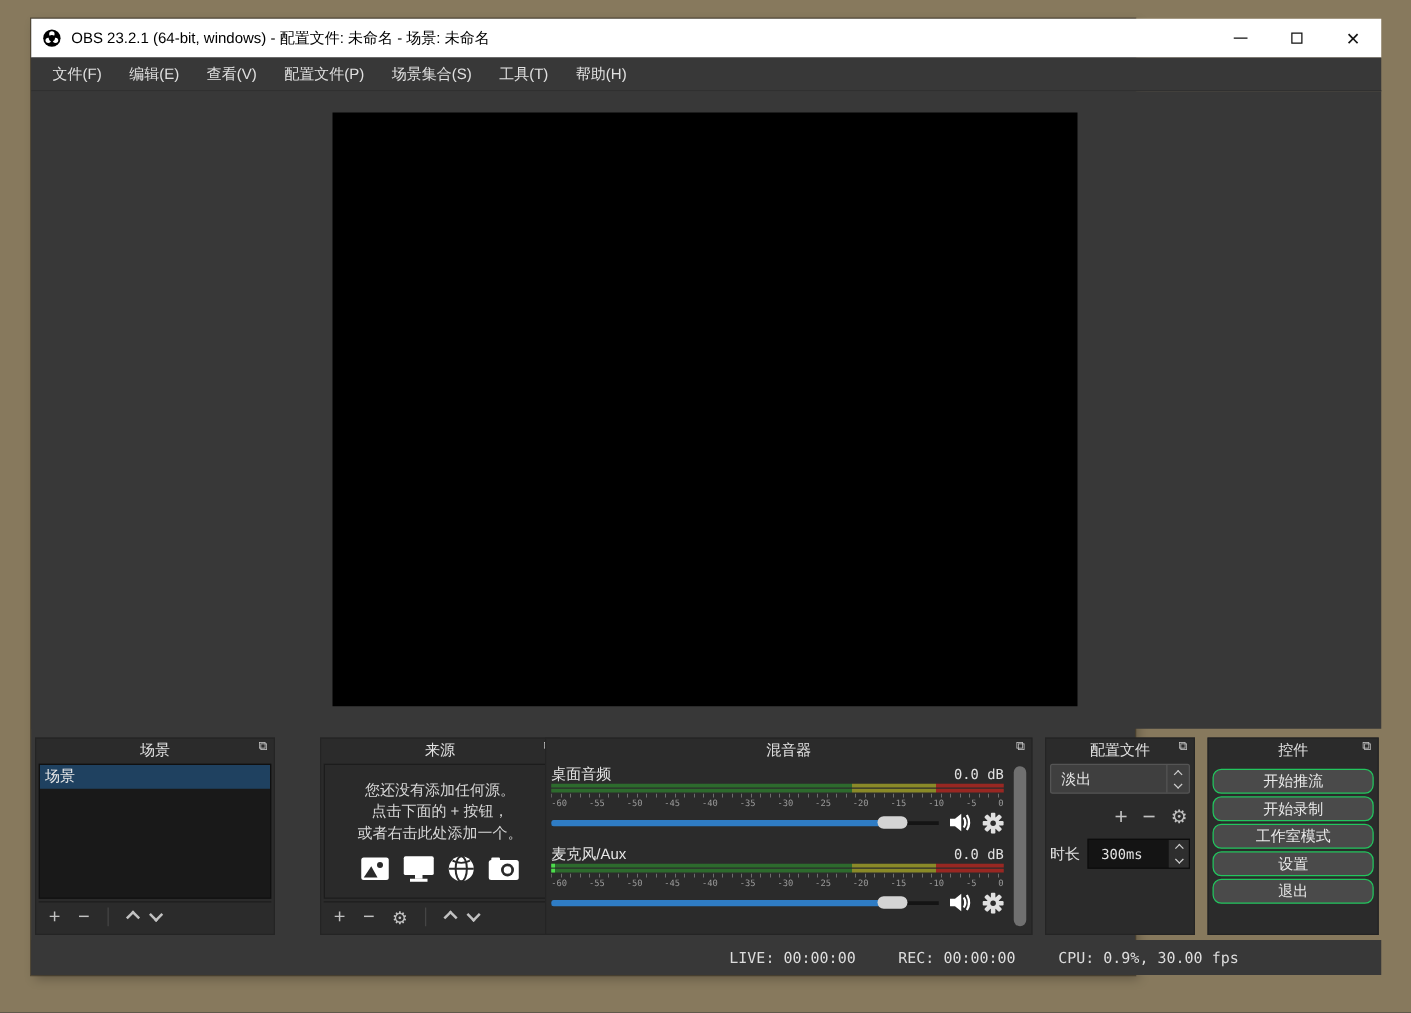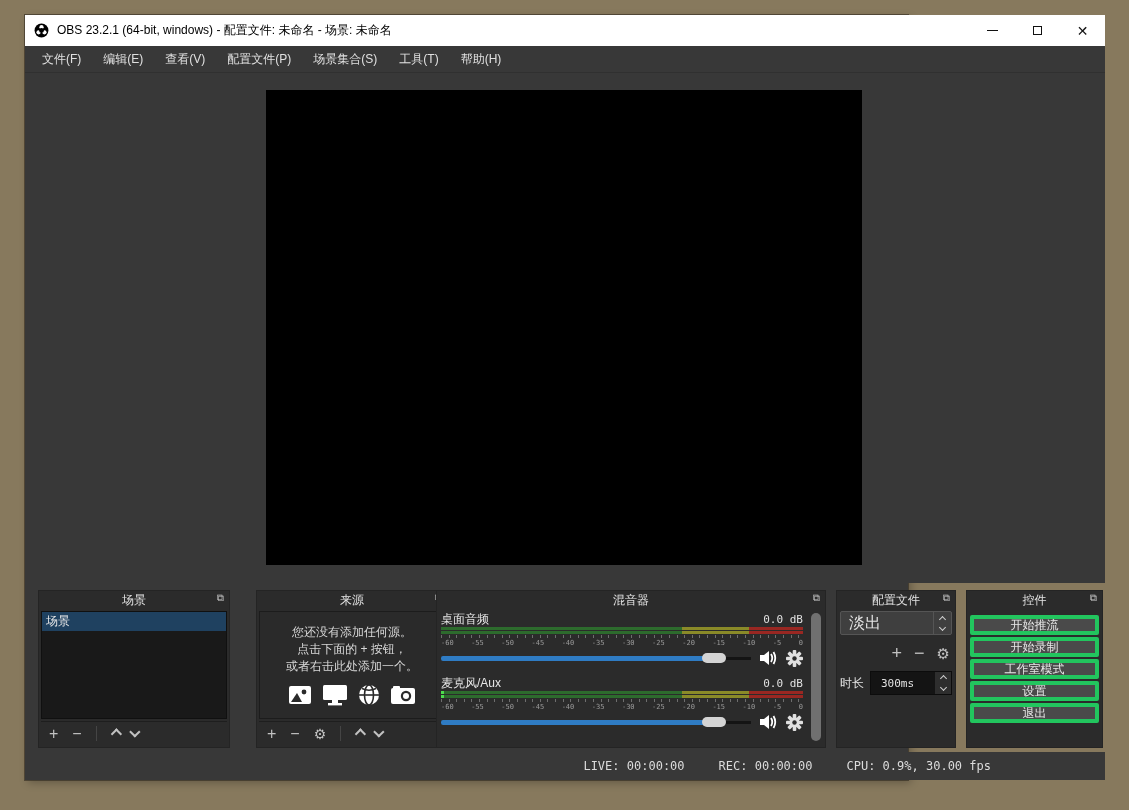--- a/index.html
+++ b/index.html
@@ -31,21 +31,21 @@
   .canvas { position:absolute; left:241px; top:17px; width:596px; height:475px; background:#000; }
 
   
   .panel { position:absolute; top:575px; height:158px; background:#2b2b2b;
     border:1px solid #242424; }
   .panel-header { height:18px; display:flex; align-items:center; justify-content:center;
     position:relative; }
   .panel-title { font-size:12px; color:#e2e2e2; }
   .popout { position:absolute; right:5px; top:2px; color:#c8c8c8; font-size:10px; line-height:1; }
 
-  .p-scenes   { left:13px;   width:192px; }
+  .p-scenes   { left:3px;   width:192px; }
   .p-sources  { left:203px; width:192px;margin-left:28px; }
   .p-mixer    { left:411px; width:390px; }
   .p-trans    { left:811px; width:120px; }
   .p-controls { left:941px; width:137px; }
 
   .list-box { position:absolute; left:2px; right:2px; top:20px; bottom:28px;
     background:#191919; border:1px solid #101010; }
   .scene-row { height:19px; line-height:19px; padding-left:4px; font-size:12px; color:#e8e8e8; }
   .scene-row.selected { background:#1f4160; }
 
@@ -87,42 +87,42 @@
   .slider-track { position:absolute; left:0; right:0; top:7px; height:3px; background:#141414; }
   .slider-fill { position:absolute; left:0; top:6px; height:5px; width:88%; background:#2f7cc4; border-radius:2px; }
   .slider-handle { position:absolute; left:86%; top:3px; width:24px; height:10px;
     background:#d4d4d4; border-radius:5px; }
   .mx-icon { flex:0 0 auto; display:flex; align-items:center; }
 
   
   .trans-body { position:absolute; left:3px; right:3px; top:20px; }
   .combo { height:24px; background:#3f3f3f; border:1px solid #555; border-radius:2px;
     display:flex; align-items:center; position:relative; }
-  .combo-text { font-size:16px; color:#e4e4e4; padding-left:8px; }
+  .combo-text { font-size:12px; color:#e4e4e4; padding-left:8px; }
   .combo-spin { position:absolute; right:0; top:0; bottom:0; width:18px; border-left:1px solid #555;
     display:flex; flex-direction:column; align-items:center; justify-content:center; gap:3px; }
   .mini-chev { width:5px; height:5px; border-left:1.5px solid #cfcfcf; border-bottom:1.5px solid #cfcfcf;
     display:block; }
   .mini-chev.up { transform:rotate(135deg); }
   .mini-chev.down { transform:rotate(-45deg); }
   .trans-tools { display:flex; justify-content:flex-end; align-items:center; gap:12px;
     margin-top:9px; padding-right:2px; }
   .trans-tools .tb-btn { font-size:18px; }
   .dur-row { display:flex; align-items:center; margin-top:9px; }
   .dur-label { font-size:12px; color:#e2e2e2; margin-right:6px;text-align:center; }
   .spinbox { flex:1; height:24px; background:#141414; border:1px solid #0c0c0c; position:relative;
     display:flex; align-items:center; }
   .spin-text { font-size:11px; color:#e2e2e2; padding-left:10px; font-family:"DejaVu Sans Mono",monospace; }
   .spin-btns { position:absolute; right:0; top:0; bottom:0; width:16px; background:#2e2e2e;
     display:flex; flex-direction:column; align-items:center; justify-content:center; gap:4px; }
 
   
   .ctrl-body { position:absolute; left:3px; right:3px; top:24px; display:flex;
     flex-direction:column; gap:2px; }
-  .ctrl-btn { height:20px; background:#4a4a4a; border:4px solid #22c55e; border-radius:2px;
+  .ctrl-btn { height:20px; background:#4a4a4a; border:1px solid #22c55e; border-radius:7px;
     color:#e8e8e8; font-size:12px; display:flex; align-items:center; justify-content:center; }
 
   
   .statusbar { position:absolute; left:0; bottom:0; width:1080px; height:28px;
     display:flex; align-items:center; justify-content:flex-end; gap:34px; padding-right:114px;
     background:#383838; }
   .status-item { font-size:12px; color:#dcdcdc; font-family:"DejaVu Sans Mono",monospace; }
 
   svg { display:block; }
 </style>

